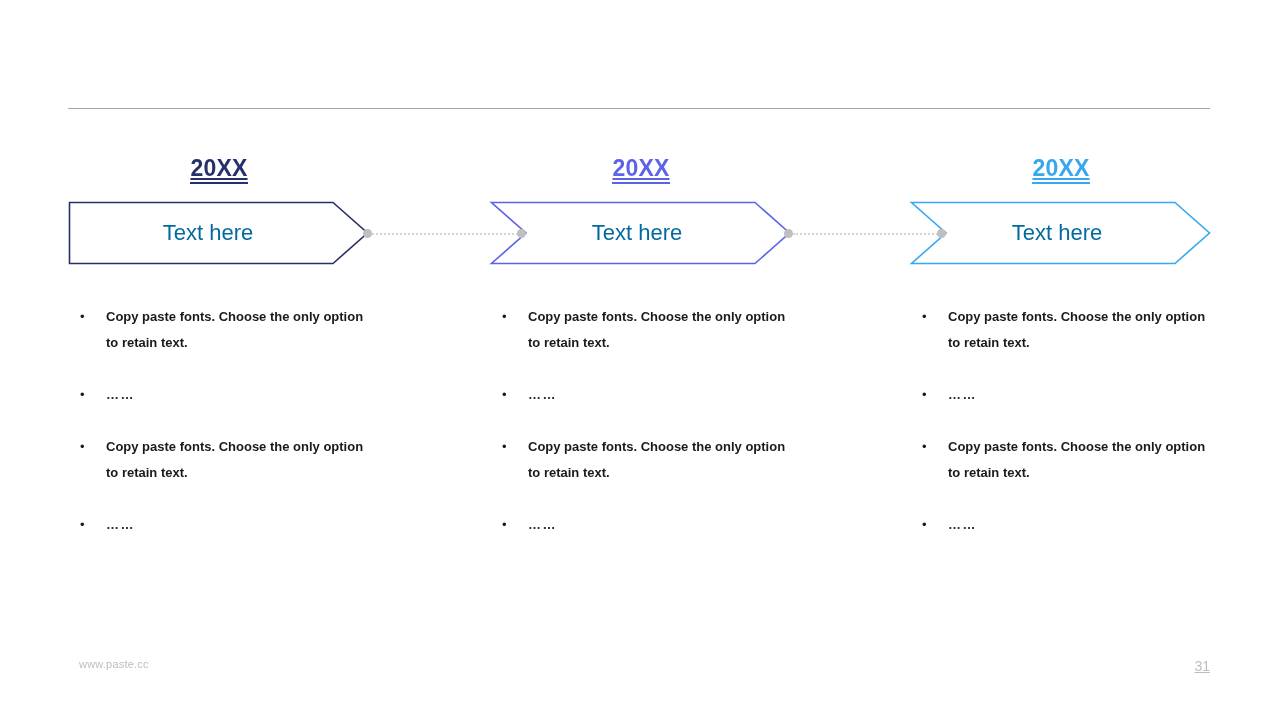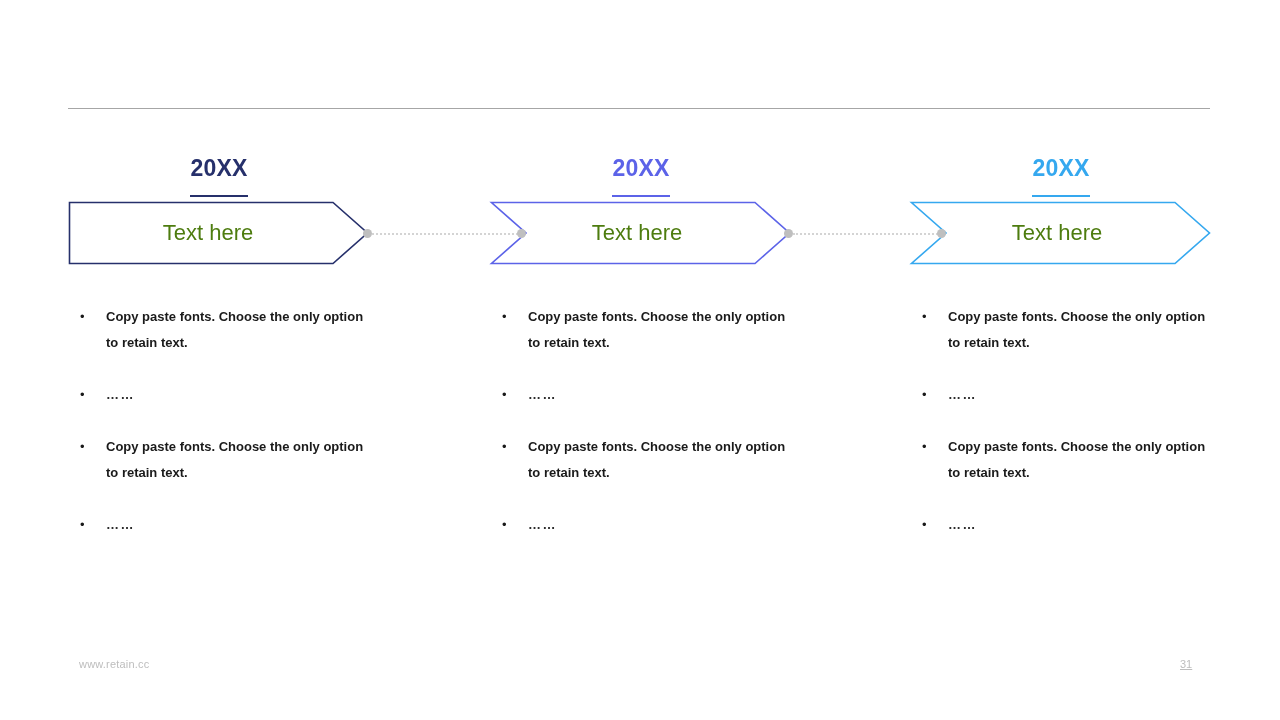--- a/index.html
+++ b/index.html
@@ -55,21 +55,22 @@
     text-align: center;
     font-size: 23px;
     font-weight: bold;
     letter-spacing: 0.2px;
     line-height: 1.15;
     white-space: nowrap;
   }
   .year-inner {
     display: inline-block;
     border-bottom: 2px solid currentColor;
-    padding-bottom: 14px;
+    padding-bottom: 1px;
+    text-decoration: underline;
   }
 
   
   .arrow-wrap {
     position: absolute;
     top: 200px;
     left: 0;
     width: 302px;
     height: 66px;
   }
@@ -83,21 +84,21 @@
   .arrow-label {
     position: absolute;
     left: 0;
     top: 0;
     width: 280px;
     height: 66px;
     display: flex;
     align-items: center;
     justify-content: center;
     font-size: 22px;
-    color: #4d7c0f;
+    color: #0369a1;
     line-height: 1;
     white-space: nowrap;
     padding-left: 14px;
     box-sizing: border-box;
   }
   .col-0 .arrow-label { padding-left: 0px; }
 
   
   .connector {
     position: absolute;
@@ -161,22 +162,22 @@
     top: 658px;
     font-size: 11px;
     color: #bdbdbd;
     letter-spacing: 0.2px;
   }
   .footer-page {
     position: absolute;
     left: 1180px;
     top: 658px;
     width: 30px;
-    text-align: left;
-    font-size: 11px;
+    text-align: right;
+    font-size: 14px;
     color: #bdbdbd;
     text-decoration: underline;
   }
 </style>
 </head>
 <body>
 
 <div id="slide">
 
   <div class="top-rule" style="background: rgb(166, 166, 166);"></div>
@@ -285,16 +286,16 @@
   </div>
   <div class="connector" style="left:793px; width:145px;">
     <div class="conn-line" style="border-top-color: rgb(212, 212, 212);"></div>
   </div>
 
   <div class="node-dot" style="left: 363px; background: rgb(191, 191, 191);"></div>
   <div class="node-dot" style="left: 517px; background: rgb(191, 191, 191);"></div>
   <div class="node-dot" style="left: 784px; background: rgb(191, 191, 191);"></div>
   <div class="node-dot" style="left: 937px; background: rgb(191, 191, 191);"></div>
 
-  <div class="footer-url">www.retain.cc</div>
+  <div class="footer-url">www.paste.cc</div>
   <div class="footer-page">31</div>
 
 </div>
 
 </body></html>

